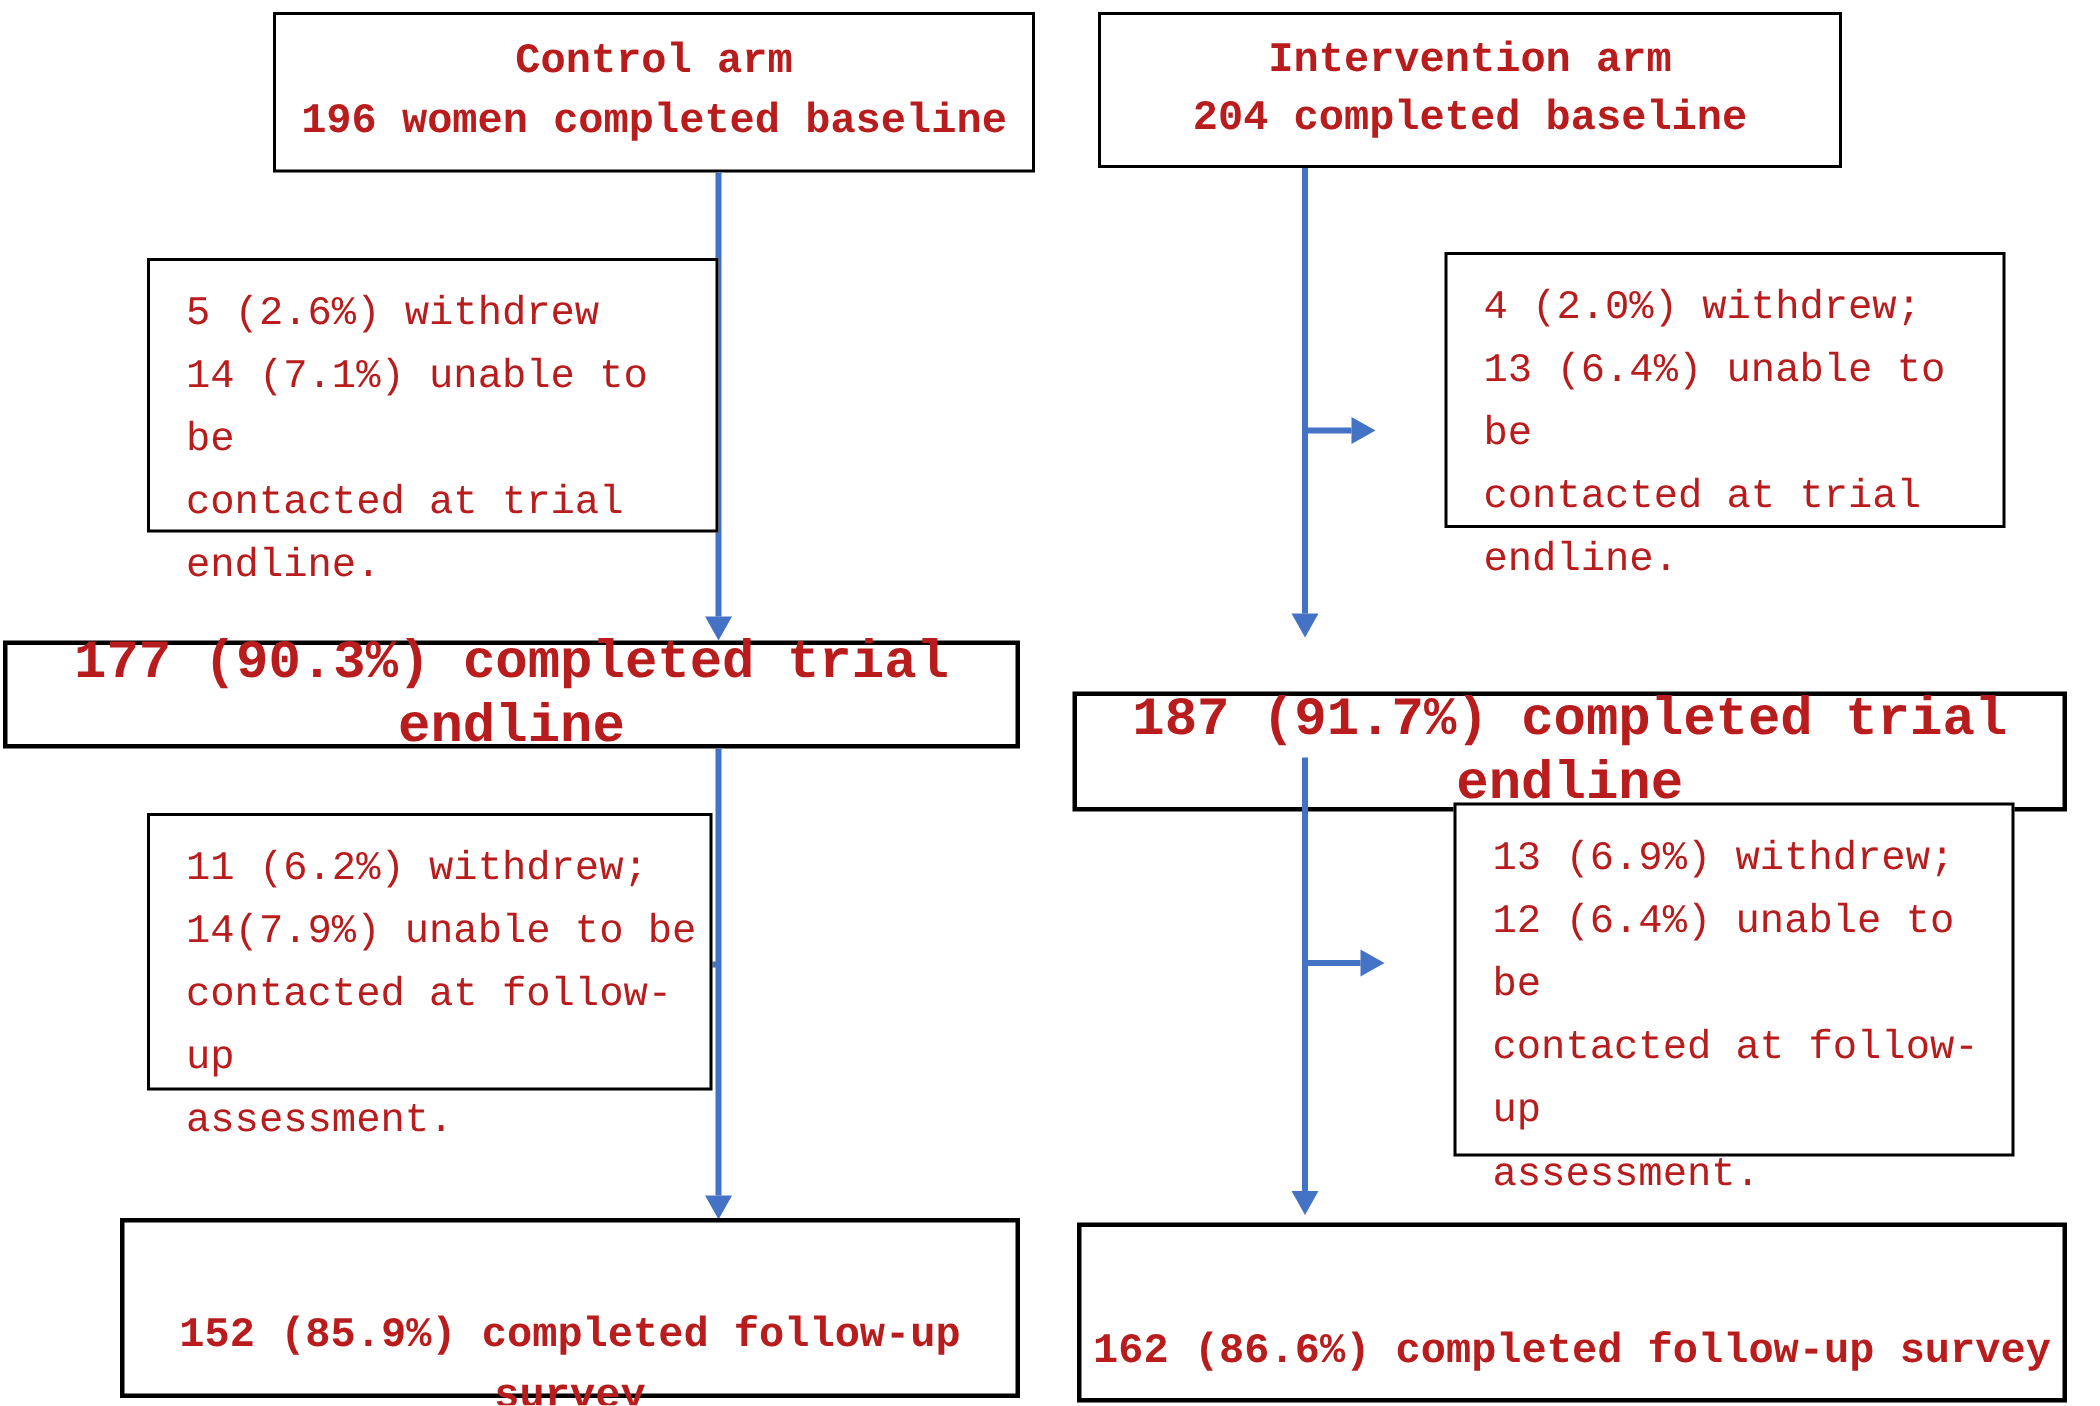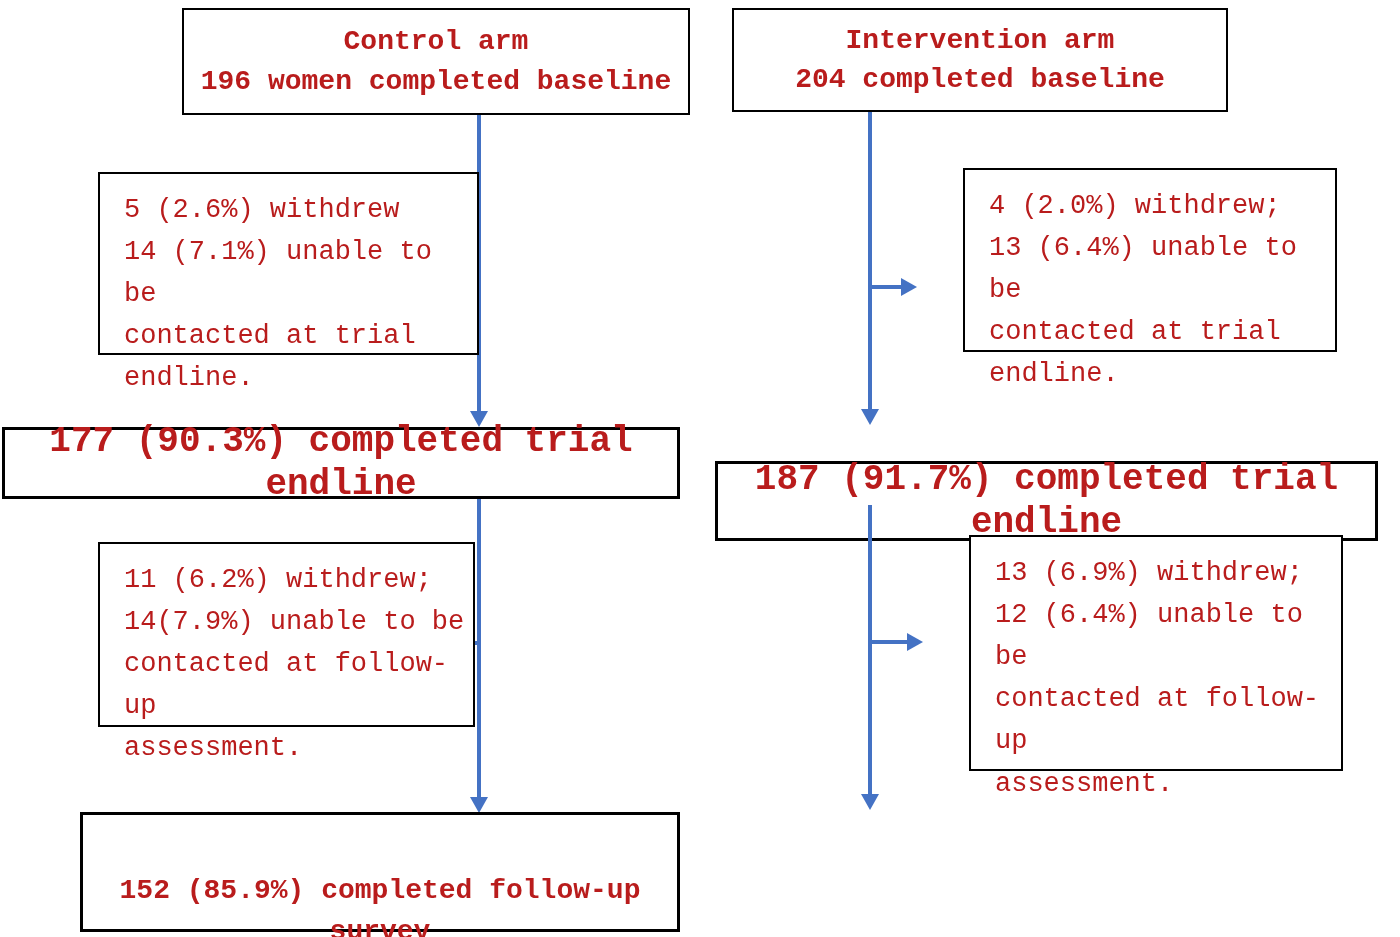--- a/index.html
+++ b/index.html
@@ -135,14 +135,17 @@
   <div class="hline" style="left:870px; top:640px; width:37px;"></div>
   <div class="ah ah-right" style="left:907px; top:633px;"></div>
 
   <div class="box side-box" style="left:923px; top:535px; width:374px; height:236px;">
     <div class="txt side-text">13 (6.9%) withdrew;
 12 (6.4%) unable to be
 contacted at follow-up
 assessment.</div>
   </div>
 
+  <div class="box main-box flex-top" style="left:718px; top:815px; width:660px; height:120px; padding-top:22px;">
+    <div class="txt followup-text">162 (86.6%) completed follow-up survey</div>
+  </div>
 
 </div>
 
 </body></html>

